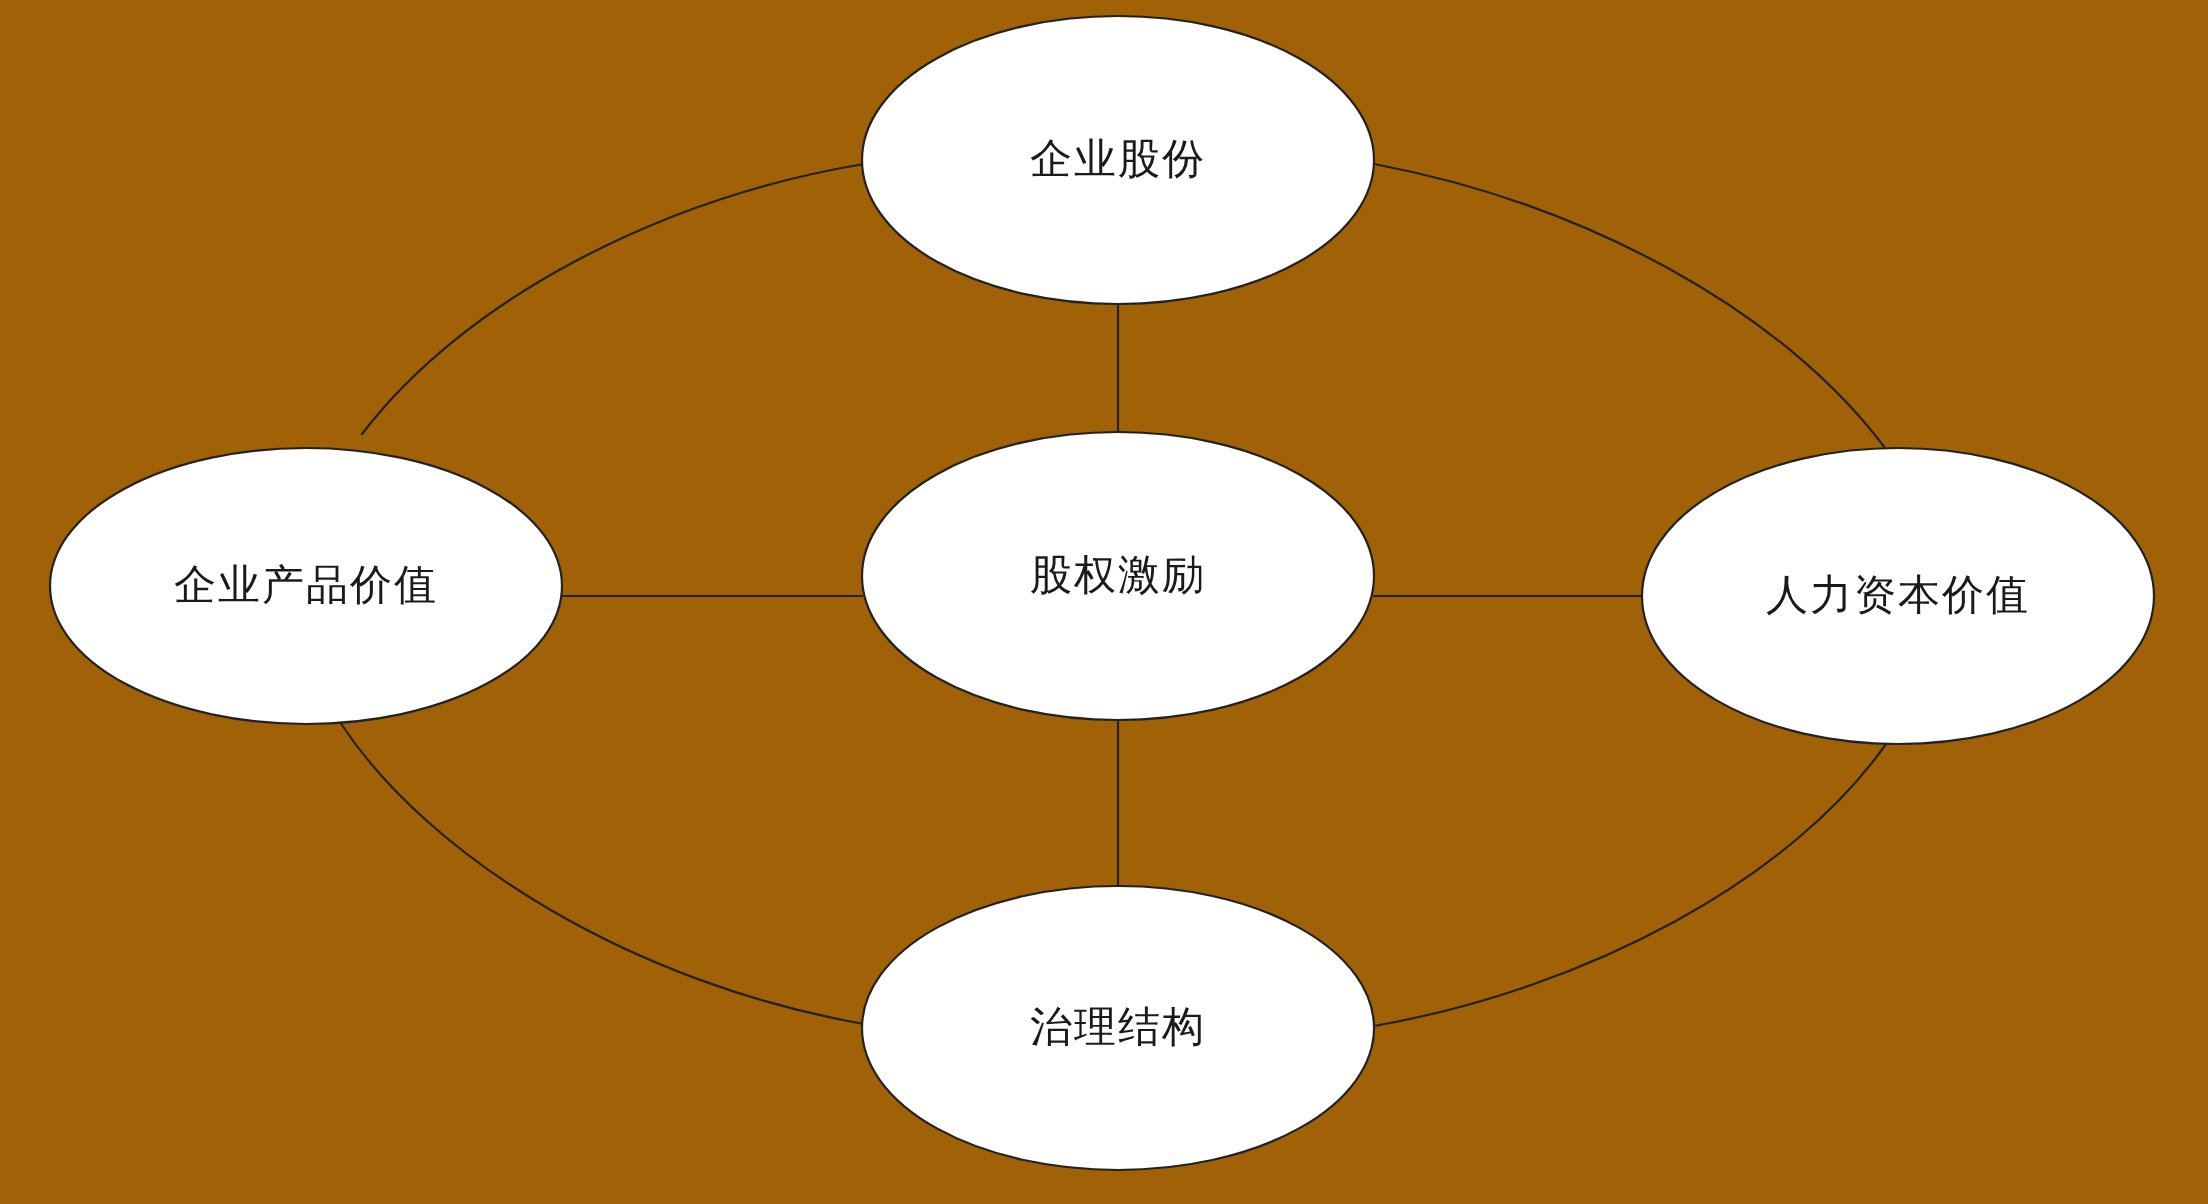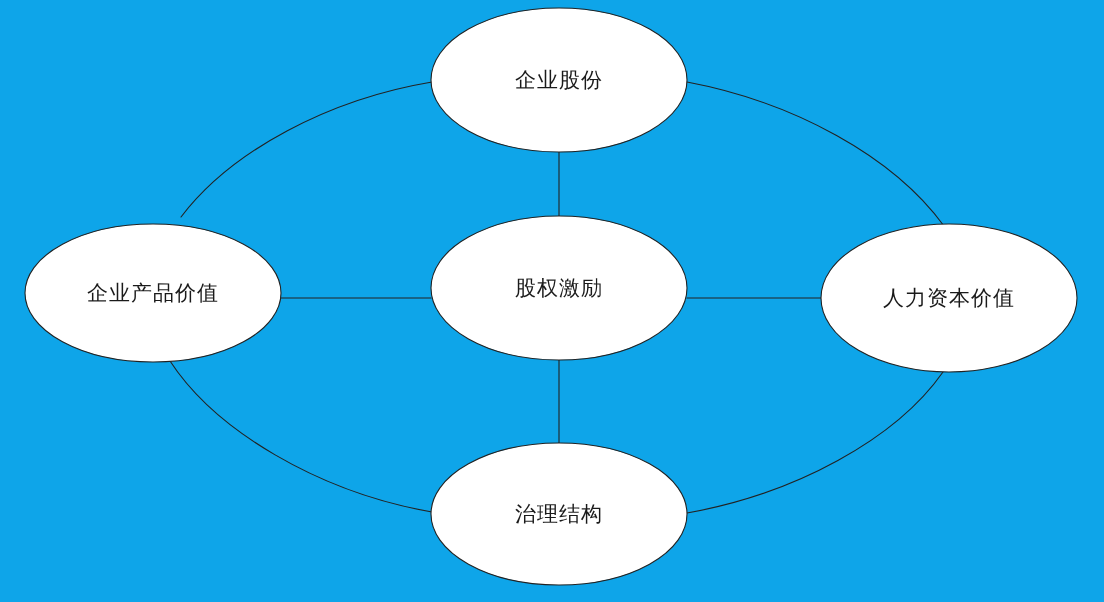--- a/index.html
+++ b/index.html
@@ -11,21 +11,21 @@
   body {
     width: 1104px;
     height: 602px;
     font-family: "DejaVu Sans", "Liberation Sans", sans-serif;
     overflow: hidden;
   }
   #diagram-canvas {
     position: relative;
     width: 1104px;
     height: 602px;
-    background: #0ea5e9;
+    background: #a16207;
   }
   #diagram-svg {
     display: block;
     width: 1104px;
     height: 602px;
   }
   .edge-path {
     fill: none;
     stroke: #222222;
     stroke-width: 1.1;

